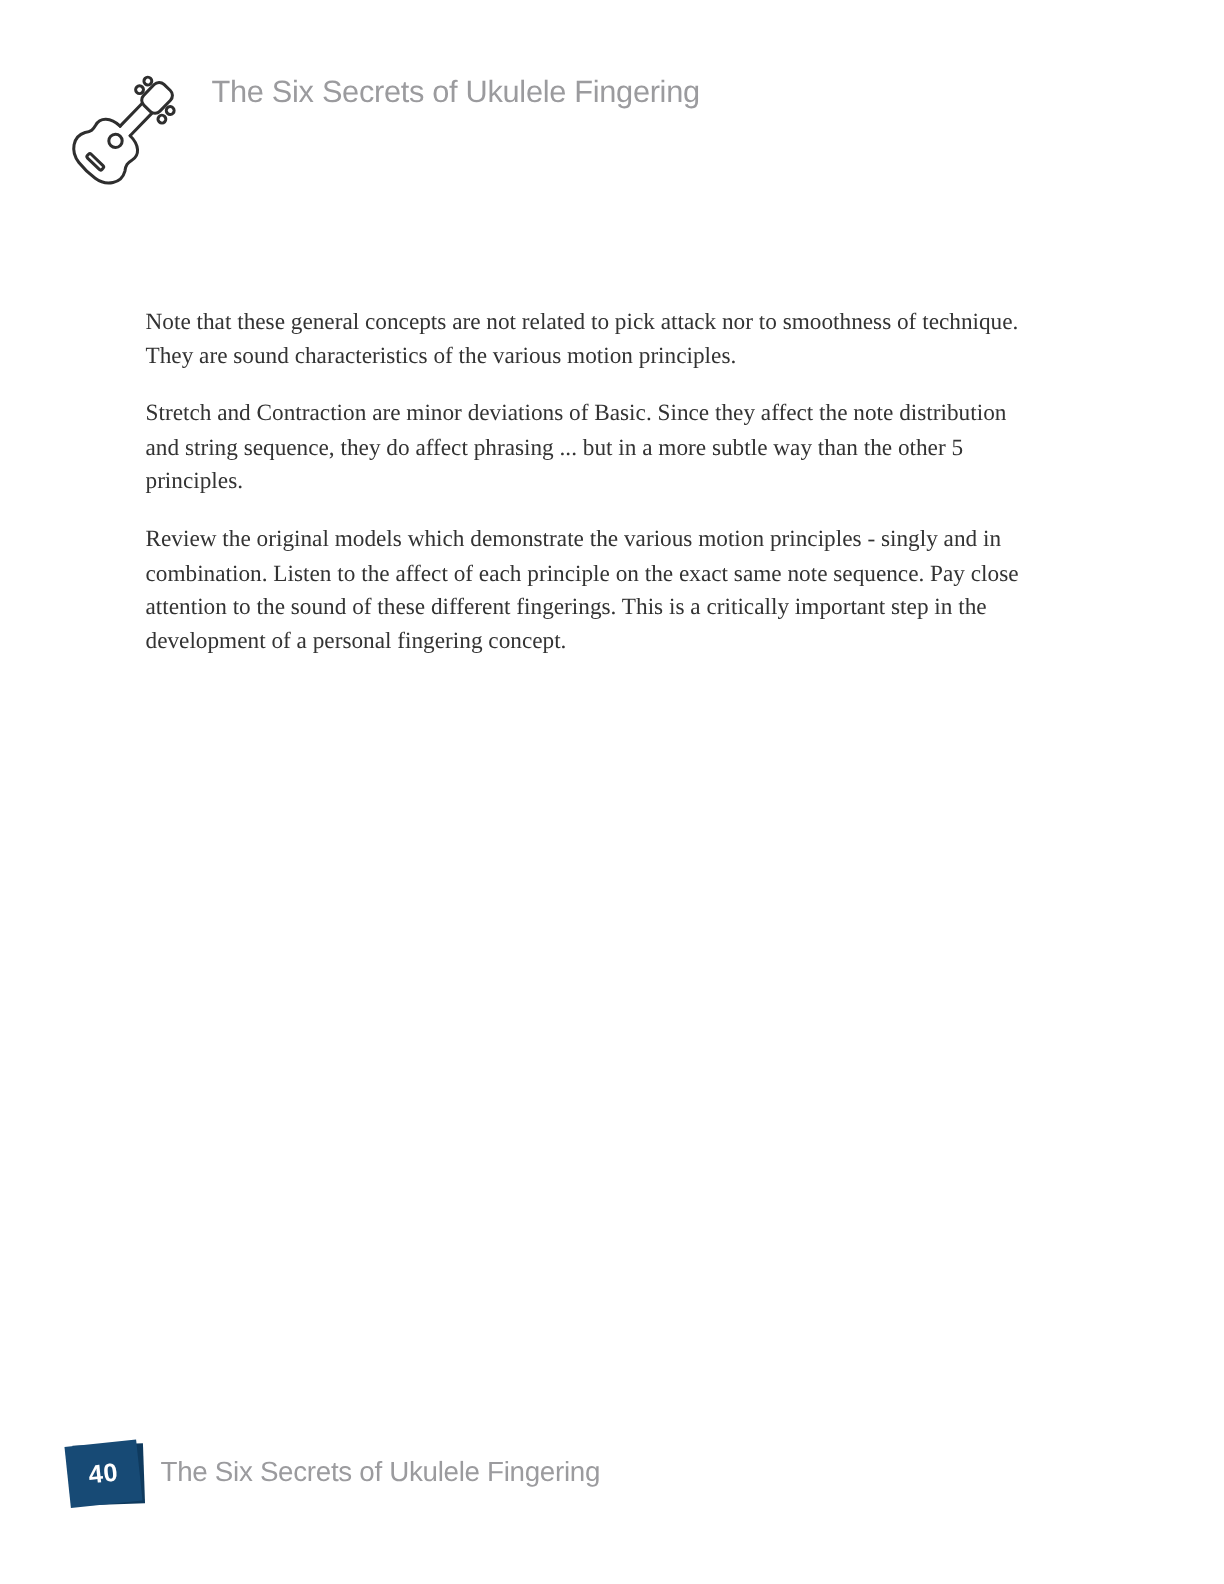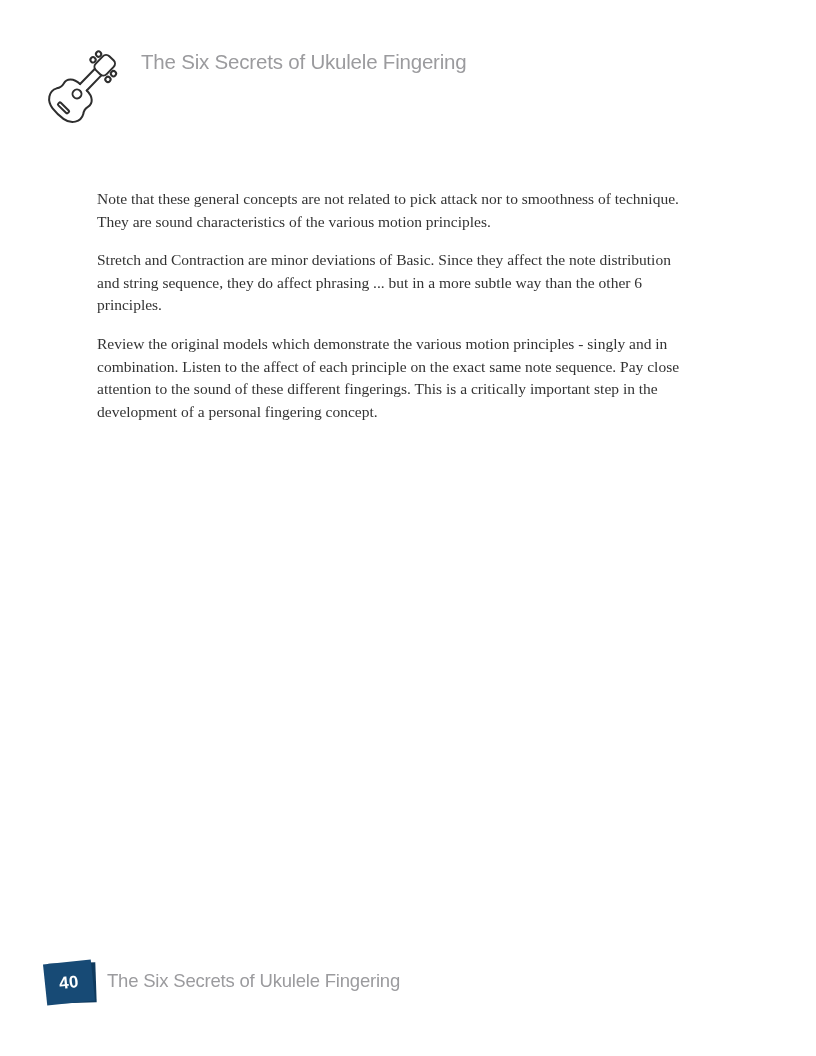--- a/index.html
+++ b/index.html
@@ -32,21 +32,21 @@
     line-height: 26px;
     letter-spacing: -0.2px;
     color: #9b9b9e;
     font-weight: 400;
   }
 
   
   .content {
     position: absolute;
     left: 97px;
-    top: 188px;
+    top: 204px;
     width: 592px;
     font-family: "Liberation Serif", serif;
     font-size: 15.5px;
     line-height: 22.6px;
     color: #333333;
     text-align: left;
   }
   .content p {
     margin: 0 0 16px 0;
   }
@@ -114,21 +114,21 @@
         <circle cx="50" cy="64" r="5.3"></circle>
 
         <rect x="42" y="85" width="16" height="4.2" rx="1.5"></rect>
       </g>
     </svg>
   </div>
   <div class="header-title">The Six Secrets of Ukulele Fingering</div>
 
   <div class="content">
     <p>Note that these general concepts are not related to pick attack nor to smoothness of technique. They are sound characteristics of the various motion principles.</p>
-    <p>Stretch and Contraction are minor deviations of Basic. Since they affect the note distribution and string sequence, they do affect phrasing ... but in a more subtle way than the other 6 principles.</p>
+    <p>Stretch and Contraction are minor deviations of Basic. Since they affect the note distribution and string sequence, they do affect phrasing ... but in a more subtle way than the other 5 principles.</p>
     <p>Review the original models which demonstrate the various motion principles - singly and in combination. Listen to the affect of each principle on the exact same note sequence. Pay close attention to the sound of these different fingerings. This is a critically important step in the development of a personal fingering concept.</p>
   </div>
 
   <div class="footer-badge-shadow"></div>
   <div class="footer-badge">
     <span>40</span>
   </div>
   <div class="footer-title">The Six Secrets of Ukulele Fingering</div>
 
 </div>

